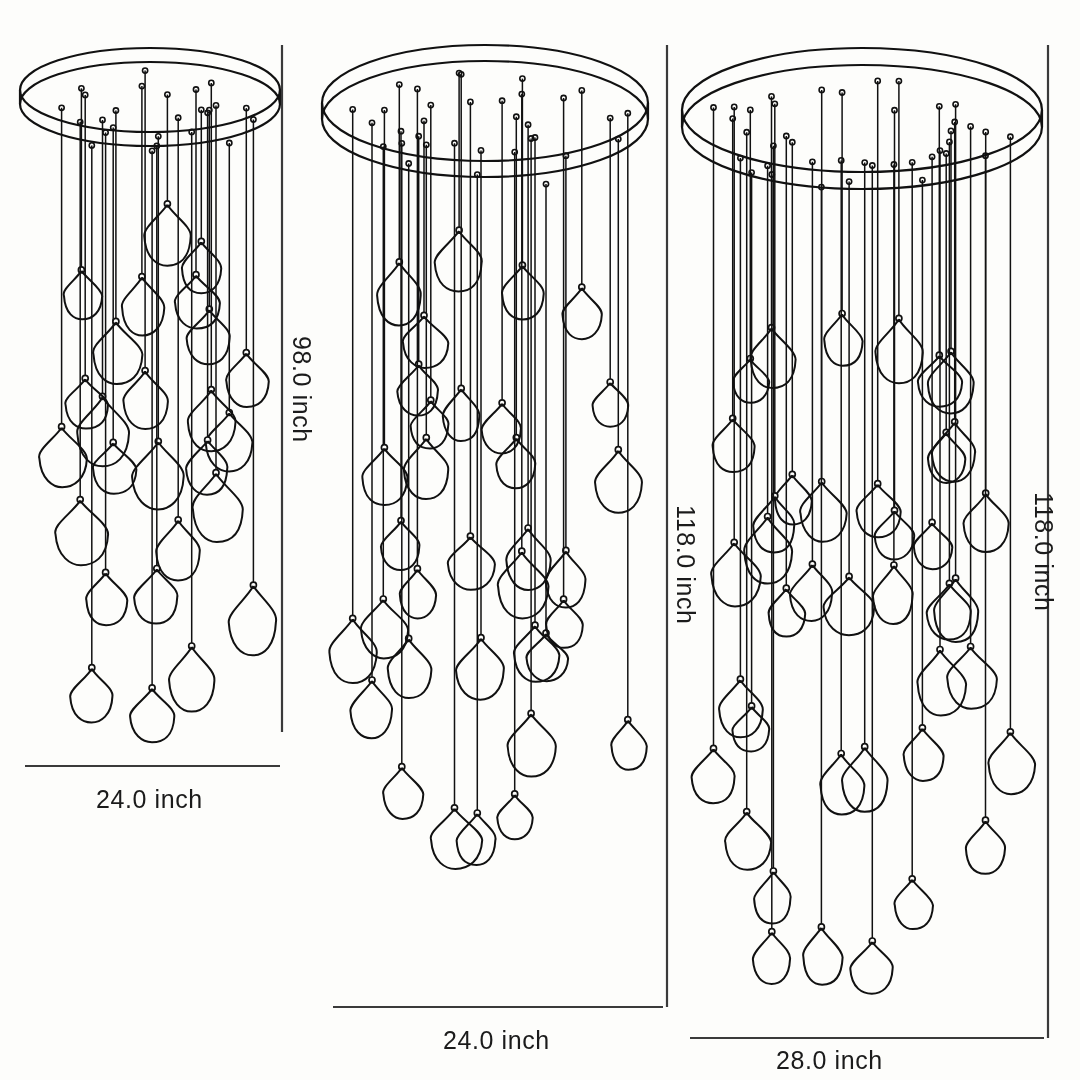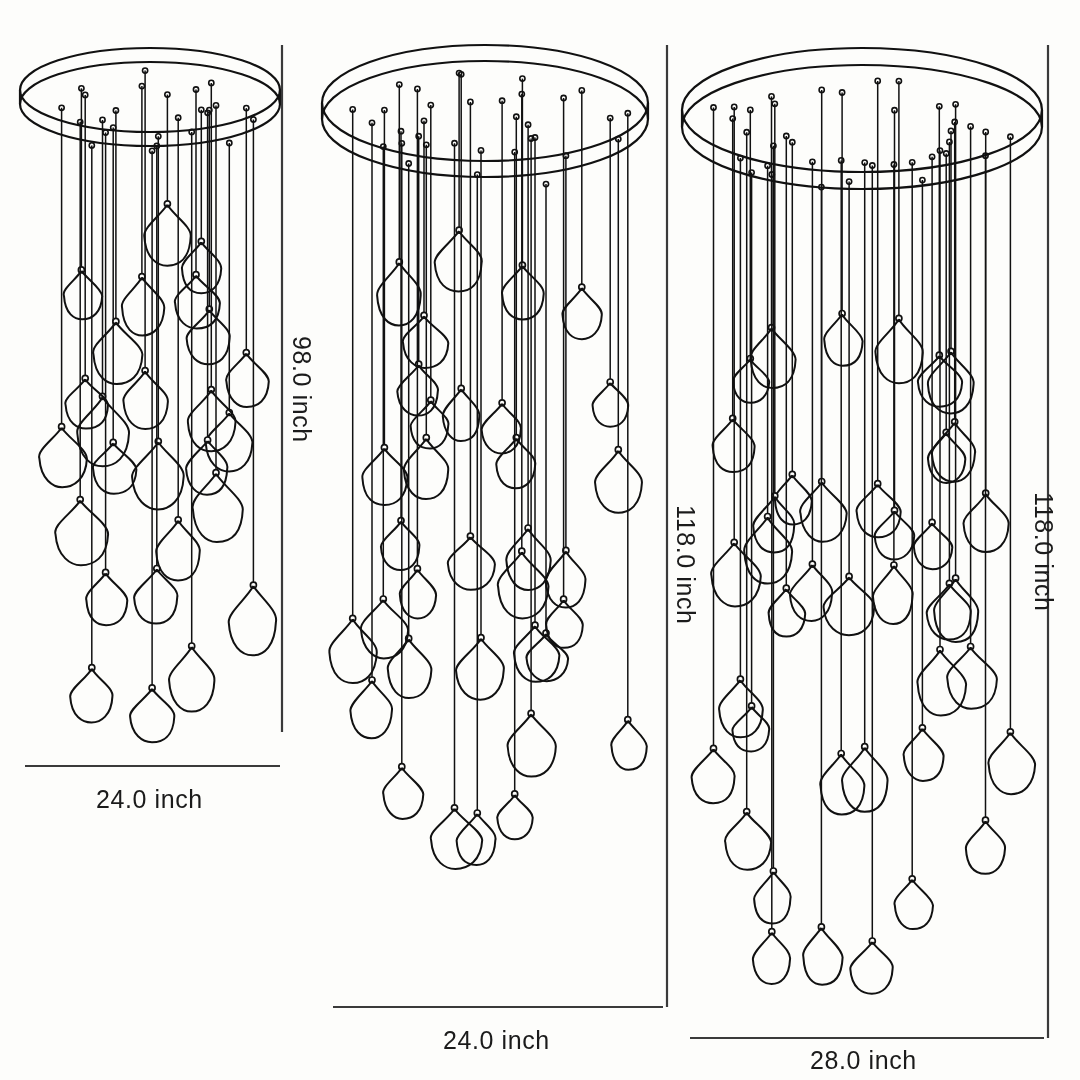--- a/index.html
+++ b/index.html
@@ -487,15 +487,15 @@
   <div class="dim-label vert" style="left:316px; top:336px;">98.0 inch</div>
 
   <div class="dim-label" style="left:96px; top:785px;">24.0 inch</div>
 
   <div class="dim-label vert" style="left:700px; top:505px;">118.0 inch</div>
 
   <div class="dim-label" style="left:443px; top:1026px;">24.0 inch</div>
 
   <div class="dim-label vert" style="left:1058px; top:492px;">118.0 inch</div>
 
-  <div class="dim-label" style="left:810px; top:1046px;">28.0 inch</div>
+  <div class="dim-label" style="left:776px; top:1046px;">28.0 inch</div>
 
 </div>
 
 </body></html>

